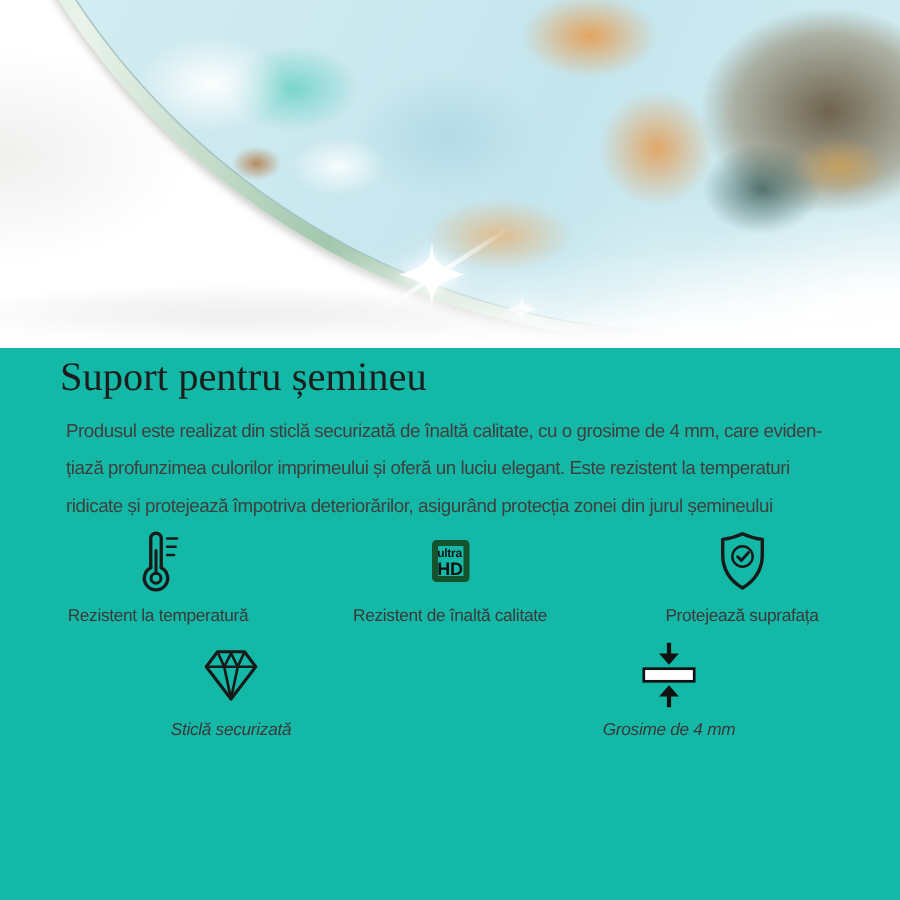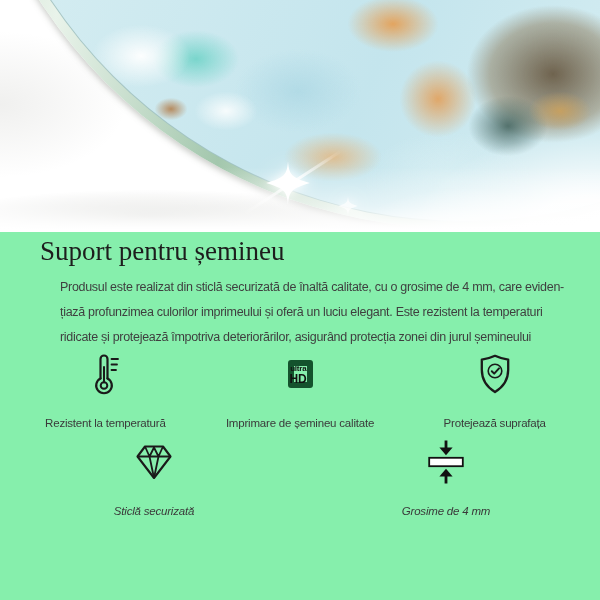--- a/index.html
+++ b/index.html
@@ -1,18 +1,18 @@
 <!DOCTYPE html>
 <html><head>
 <meta charset="utf-8">
 <style>
   * { box-sizing: border-box; margin: 0; padding: 0; }
   html, body { width: 600px; height: 600px; overflow: hidden; background: #fff; }
   body { font-family: "Liberation Sans", "DejaVu Sans", sans-serif; }
-  .page { position: relative; width: 600px; height: 600px; background: #86efac; }
+  .page { position: relative; width: 600px; height: 600px; background: #14b8a6; }
 
   
   .hero { position: relative; height: 232px; overflow: hidden; background: #fff; }
   .hero-shadow {
     position: absolute; inset: 0; z-index: 0;
     background:
       radial-gradient(ellipse 48% 16% at 25% 93%, rgba(110,112,100,0.32), rgba(110,112,100,0) 70%),
       radial-gradient(ellipse 60% 22% at 55% 100%, rgba(140,140,130,0.18), rgba(140,140,130,0) 70%),
       radial-gradient(ellipse 30% 45% at 0% 45%, rgba(160,160,152,0.16), rgba(160,160,152,0) 70%);
   }
@@ -67,39 +67,39 @@
       radial-gradient(ellipse 35% 45% at 78% 108%, rgba(255,255,255,0.9) 18%, rgba(255,255,255,0) 60%);
   }
 
   
   .title-block { margin: 2px 0 0 40px; }
   .title-line {
     font-family: "Liberation Serif", "DejaVu Serif", serif;
     font-size: 27px; line-height: 35px; color: #1d1d1d; font-weight: 400;
     letter-spacing: 0;
   }
-  .description { margin: 6px 0 0 60px; }
+  .description { margin: 6px 0 0 44px; }
   .desc-line {
     font-size: 12.5px; line-height: 25px; letter-spacing: -0.3px;
     color: #3f3f3f; white-space: nowrap;
   }
 
   
   .features { margin-top: 2px; padding: 0 8px; }
   .features-row { display: flex; }
   .features-row + .features-row { margin-top: 10px; font-style: italic; }
   .feature { flex: 1; display: flex; flex-direction: column; align-items: center; }
   .icon-box { height: 44px; display: flex; align-items: center; justify-content: center; }
   .feature-label {
-    margin-top: 20px; font-size: 11.5px; line-height: 14px;
+    margin-top: 8px; font-size: 11.5px; line-height: 14px;
     letter-spacing: -0.2px; color: #3a3a3a; white-space: nowrap;
   }
   .uhd-box {
-    width: 25px; height: 28px; border: 6px solid #14532d; border-radius: 3px;
-    display: flex; flex-direction: column; align-items: flex-end; justify-content: center;
+    width: 25px; height: 28px; border: 4px solid #14532d; border-radius: 3px;
+    display: flex; flex-direction: column; align-items: flex-start; justify-content: center;
     color: #111; padding-top: 1px;
   }
   .uhd-top { font-size: 8px; line-height: 8px; font-weight: 600; letter-spacing: -0.2px; }
   .uhd-bottom { font-size: 12px; line-height: 12px; font-weight: 700; letter-spacing: -0.2px; }
   svg.icon { display: block; }
 </style>
 </head>
 <body>
 
 <div class="page">
@@ -146,21 +146,21 @@
         <div class="feature-label">Rezistent la temperatură</div>
       </div>
 
       <div class="feature">
         <div class="icon-box">
           <div class="uhd-box">
             <span class="uhd-top">ultra</span>
             <span class="uhd-bottom">HD</span>
           </div>
         </div>
-        <div class="feature-label">Imprimare de șemineu calitate</div>
+        <div class="feature-label">Rezistent de înaltă calitate</div>
       </div>
 
       <div class="feature">
         <div class="icon-box">
           <svg class="icon" width="34" height="42" viewBox="0 0 34 42" fill="none" stroke="#1a1a1a">
             <path d="M17 2.8 C12.6 4.9 8.1 6 3.8 6.6 V16.8 C3.8 26.9 9.2 34.3 17 39 C24.8 34.3 30.2 26.9 30.2 16.8 V6.6 C25.9 6 21.4 4.9 17 2.8 Z" stroke-width="2.3" stroke-linejoin="round"></path>
             <circle cx="17" cy="18" r="6.8" stroke-width="1.6"></circle>
             <path d="M13.8 18.2 L16.2 20.6 L21 15.4" stroke-width="2" stroke-linecap="round" stroke-linejoin="round"></path>
           </svg>
         </div>

